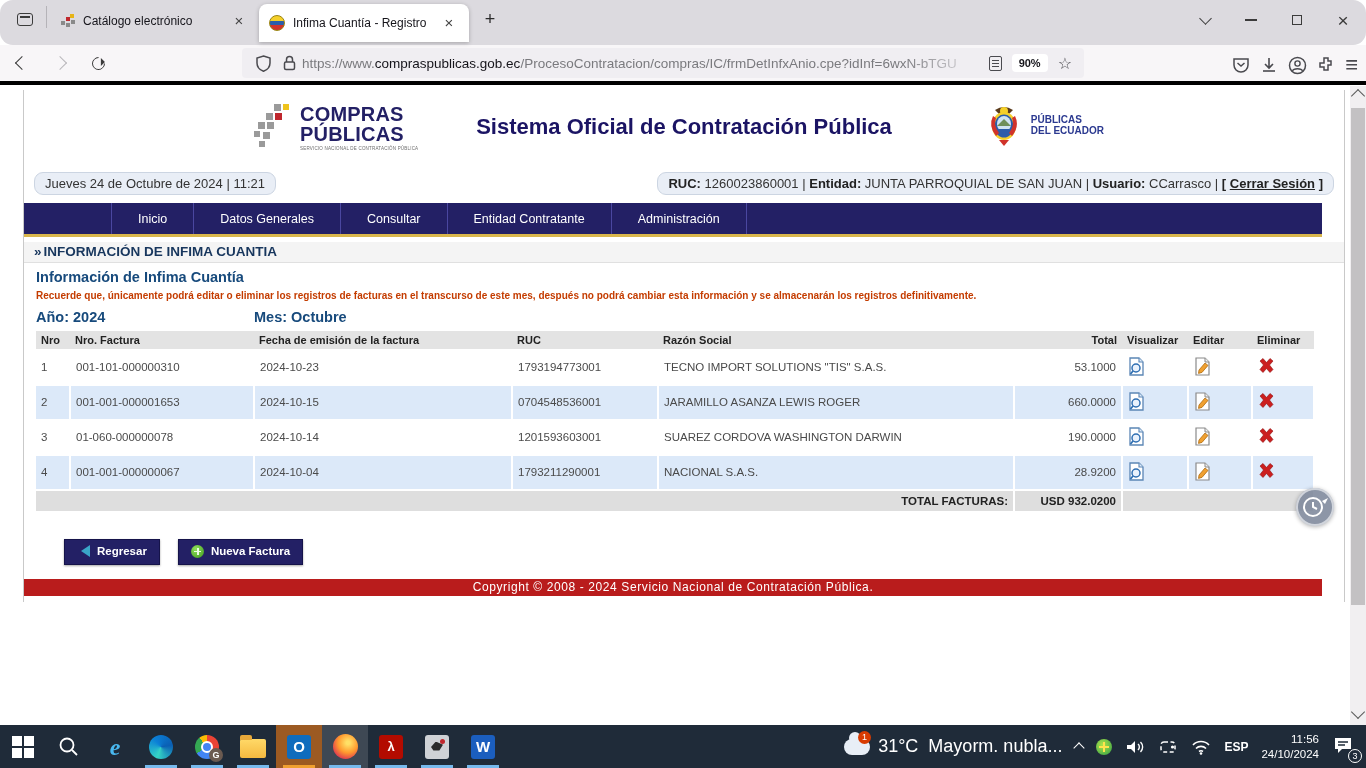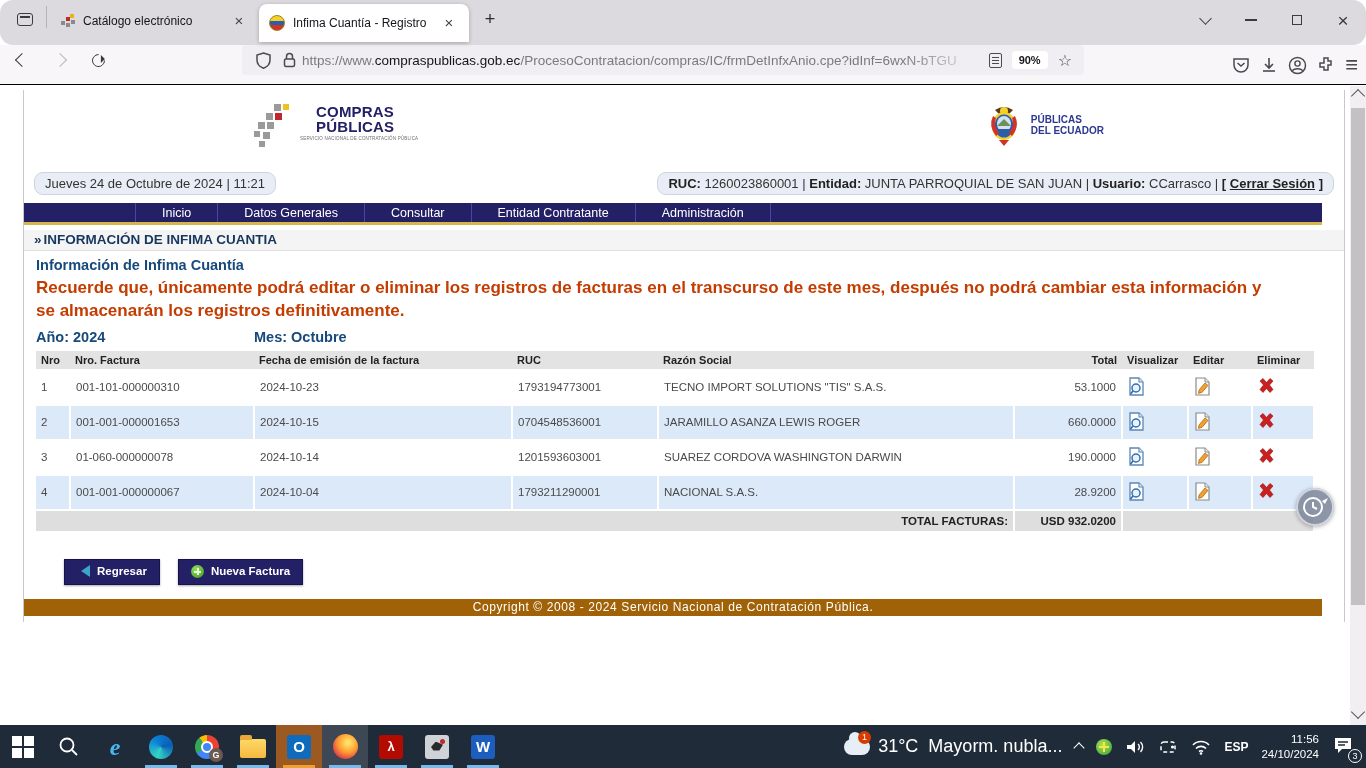--- a/index.html
+++ b/index.html
@@ -27,21 +27,21 @@
      background:linear-gradient(180deg,#f5d02a 0 35%,#2b5daa 35% 65%,#d0332b 65% 100%); border:1px solid #9b8411; }
   .newtab { width:30px; height:30px; margin:0 0 7px 6px; border:none; background:transparent; font-size:18px; color:#2b2b2b; border-radius:4px; cursor:pointer; }
   .win-controls { position:absolute; right:0; top:0; height:40px; display:flex; align-items:center; }
   .winbtn { width:46px; height:40px; display:flex; align-items:center; justify-content:center; background:transparent; border:none; cursor:pointer; }
   .chev { width:9px; height:9px; border-right:1.7px solid #3b3b3b; border-bottom:1.7px solid #3b3b3b; transform:rotate(45deg); margin-top:-4px; }
   .minbar { width:12px; height:1.7px; background:#3b3b3b; }
   .restore { width:10px; height:10px; border:1.5px solid #3b3b3b; position:relative; background:#dcdadf; }
   .restore::before { content:''; position:absolute; top:-4px; left:3px; width:10px; height:10px; border:1.5px solid #3b3b3b; z-index:-1; }
   .closex { font-size:19px; color:#3b3b3b; line-height:1; }
 
-  .toolbar { position:absolute; top:45px; left:0; width:1366px; height:40px; background:#f8f6f8; border-bottom:1px solid #000000; display:flex; align-items:flex-start; }
+  .toolbar { position:absolute; top:45px; left:0; width:1366px; height:40px; background:#f8f6f8; border-bottom:4px solid #000000; display:flex; align-items:center; }
   .navbtn { width:32px; height:30px; border:none; background:transparent; border-radius:4px; display:flex; align-items:center; justify-content:center; margin-left:6px; cursor:pointer; }
   .arrow-l { width:10px; height:10px; border-left:1.8px solid #3b3b3b; border-bottom:1.8px solid #3b3b3b; transform:rotate(45deg); position:relative; }
   .arrow-r { width:10px; height:10px; border-right:1.8px solid #b9b7bb; border-top:1.8px solid #b9b7bb; transform:rotate(45deg); }
   .reload { width:13px; height:13px; border:1.8px solid #3b3b3b; border-top-color:transparent; border-radius:50%; position:relative; transform:rotate(45deg); }
   .reload::after { content:''; position:absolute; top:-4px; right:-2px; border:4px solid transparent; border-bottom-color:#3b3b3b; transform:rotate(45deg); }
   .urlbar { margin-left:128px; width:842px; height:30px; background:#f0eef2; border-radius:4px; display:flex; align-items:center; padding:0 8px; }
   .urlbar .svgic { flex:0 0 auto; margin:0 6px; }
   .urltext { flex:1; font-size:13.5px; white-space:nowrap; overflow:hidden; color:#7a7a7e;
      -webkit-mask-image:linear-gradient(90deg,#000 88%,transparent); mask-image:linear-gradient(90deg,#000 88%,transparent); }
   .urltext .host { color:#15141a; }
@@ -64,39 +64,39 @@
   .hdr-row { position:relative; height:80px; }
   .logo-cp { position:absolute; left:230px; top:14px; display:flex; gap:6px; }
   .logo-px { position:relative; width:40px; height:46px; }
   .logo-px i { position:absolute; width:7px; height:7px; background:#9a9a9a; }
   .logo-px i:nth-child(1){ left:20px; top:0; } .logo-px i:nth-child(2){ left:29px; top:0; width:6px;height:6px; background:#efc31c; }
   .logo-px i:nth-child(3){ left:12px; top:9px; } .logo-px i:nth-child(4){ left:21px; top:9px; background:#c0272d; }
   .logo-px i:nth-child(5){ left:4px; top:18px; } .logo-px i:nth-child(6){ left:13px; top:18px; }
   .logo-px i:nth-child(7){ left:0px; top:27px; width:6px; height:6px; } .logo-px i:nth-child(8){ left:9px; top:28px; }
   .logo-px i:nth-child(9){ left:5px; top:37px; width:6px; height:6px; }
   .logo-cp-txt { line-height:1; }
-  .logo-cp-line { font-size:15px; font-weight:bold; color:#232065; letter-spacing:.2px;margin-left:16px; }
+  .logo-cp-line { font-size:20px; font-weight:bold; color:#232065; letter-spacing:.2px; }
   .logo-cp-tag { font-size:4.5px; color:#6c6c6c; margin-top:3px; letter-spacing:.2px; }
   .page-title { position:absolute; left:0; right:0; top:24px; text-align:center; font-size:22px; font-weight:bold; color:#1b1464; }
   .crest-wrap { position:absolute; right:240px; top:12px; display:flex; align-items:center; gap:8px; }
   .crest-txt { font-size:10px; font-weight:bold; color:#2b3990; line-height:1.15; }
 
   .sess-row { display:flex; justify-content:space-between; align-items:center; padding:0 10px; margin-top:2px; }
   .sess-box { background:#e9eef6; border:1px solid #ccd5e2; border-radius:9px; font-size:13px; color:#333; padding:3px 10px; }
   .sess-box b { color:#222; }
   .logout-link { font-weight:bold; text-decoration:underline; color:#222; cursor:pointer; }
 
-  .mainnav { margin-top:8px; margin-right:22px; height:22px; background:#232065; border-bottom:3px solid #d9b64c; display:flex; align-items:center; padding-left:111px; }
+  .mainnav { margin-top:8px; margin-right:22px; height:34px; background:#232065; border-bottom:3px solid #d9b64c; display:flex; align-items:center; padding-left:87px; }
   .nav-item { color:#fff; font-size:12.5px; padding:0 26px; height:100%; display:flex; align-items:center; border-right:1px solid #4a47a0; cursor:pointer; white-space:nowrap; }
   .nav-item:first-child { border-left:1px solid #4a47a0; }
 
   .crumb-bar { margin-top:5px; background:#f4f4f4; border-bottom:1px solid #e0e0e0; padding:2px 10px 3px; font-size:13.5px; font-weight:bold; color:#17365d; }
   .crumb-bar .mark { margin-right:2px; }
   .section-title { padding:6px 12px 0; font-size:14.5px; font-weight:bold; color:#174a7c; }
-  .warning { padding:4px 12px 0; font-size:17px; font-weight:bold; color:#c43c00; line-height:1.35; max-width:1260px; }
+  .warning { padding:4px 12px 0; font-size:10px; font-weight:bold; color:#c43c00; line-height:1.35; max-width:1260px; }
   .ym-row { position:relative; height:24px; margin-top:4px; }
   .ym { position:absolute; top:2px; font-size:14.5px; font-weight:bold; color:#174a7c; }
   .ym.year { left:12px; } .ym.month { left:230px; }
 
   table.inv { border-collapse:collapse; margin-left:12px; width:1278px; table-layout:fixed; }
   .inv th { background:#e3e3e3; font-size:11px; font-weight:bold; color:#222; text-align:left; padding:3px 5px; border-bottom:2px solid #fff; }
   .inv td { font-size:11.5px; color:#4a4a4a; padding:6px 5px; border-bottom:2px solid #fff; border-right:2px solid #fff; }
   .inv tr.odd td { background:#fff; }
   .inv tr.even td { background:#dce9f9; }
   .inv td.num, .inv th.num { text-align:right; }
@@ -105,21 +105,21 @@
   .rowic { display:inline-block; vertical-align:middle; cursor:pointer; }
 
   .btn-row { margin:26px 0 0 40px; display:flex; gap:18px; }
   .btn { background:#232065; border:1px solid #15134a; color:#fff; font-weight:bold; font-size:11.5px; padding:5px 12px 6px; display:inline-flex; align-items:center; gap:7px; cursor:pointer; font-family:"Liberation Sans",sans-serif; box-shadow:0 1px 2px rgba(0,0,0,.35); }
   .back-arrow { width:0; height:0; border:6px solid transparent; border-right:9px solid #3aa6c9; margin-left:-2px; position:relative; }
   .plus-circ { width:13px; height:13px; border-radius:50%; background:radial-gradient(circle at 35% 30%, #8fe05a, #3f9a1e); position:relative; }
   .plus-circ::before, .plus-circ::after { content:''; position:absolute; background:#eafbe2; }
   .plus-circ::before { left:6px; top:3px; width:1.8px; height:7px; }
   .plus-circ::after { left:3px; top:6px; width:7px; height:1.8px; }
 
-  .page-footer { margin-top:14px; margin-right:22px; height:17px; background:#a16207; color:#fff; font-size:12px; letter-spacing:.6px; display:flex; align-items:center; justify-content:center; }
+  .page-footer { margin-top:14px; margin-right:22px; height:17px; background:#b91c1c; color:#fff; font-size:12px; letter-spacing:.6px; display:flex; align-items:center; justify-content:center; }
 
   .float-widget { position:absolute; right:16px; top:402px; width:38px; height:38px; border-radius:50%; background:rgba(125,135,155,.88); box-shadow:0 0 0 2px rgba(255,255,255,.6) inset, 0 1px 4px rgba(0,0,0,.3); display:flex; align-items:center; justify-content:center; cursor:pointer; }
 
   
   .taskbar { position:absolute; left:0; top:725px; width:1366px; height:43px; background:#1f2b39; display:flex; align-items:stretch; color:#fff; }
   .tb-app { width:46px; display:flex; align-items:center; justify-content:center; position:relative; cursor:pointer; }
   .tb-app.running::after { content:''; position:absolute; bottom:0; left:7px; right:7px; height:3px; background:#76b9ed; }
   .tb-app.hl-outlook { background:#9c5a22; } .tb-app.hl-outlook::after { background:#f0a030; }
   .tb-app.hl-firefox { background:rgba(255,255,255,.14); }
   .winlogo { display:grid; grid-template-columns:10px 10px; grid-template-rows:10px 10px; gap:2px; }
@@ -255,20 +255,21 @@
               <i></i>
               <i></i>
               <i></i>
             </span>
           <span class="logo-cp-txt">
             <div class="logo-cp-line">COMPRAS</div>
             <div class="logo-cp-line">PÚBLICAS</div>
             <div class="logo-cp-tag">SERVICIO NACIONAL DE CONTRATACIÓN PÚBLICA</div>
           </span>
         </div>
+        <div class="page-title">Sistema Oficial de Contratación Pública</div>
         <div class="crest-wrap">
           <svg width="38" height="46" viewBox="0 0 38 46">
             <path d="M10 8 Q19 2 28 8 L24 12 Q19 9 14 12 Z" fill="#5a3a1a"></path>
             <circle cx="19" cy="9" r="4" fill="#f5d02a"></circle>
             <ellipse cx="19" cy="24" rx="12" ry="14" fill="#f5d02a"></ellipse>
             <ellipse cx="19" cy="24" rx="9.5" ry="11.5" fill="#2b5daa"></ellipse>
             <ellipse cx="19" cy="22" rx="7" ry="8" fill="#cfe3f2"></ellipse>
             <path d="M12 24 l7-7 7 7 Z" fill="#6e8f5a"></path>
             <path d="M13 27 h12 l-2 3 h-8 Z" fill="#2b5daa"></path>
             <path d="M8 14 q-5 10 3 20 l3-3 q-6-8-3-15 Z" fill="#d0332b"></path>

